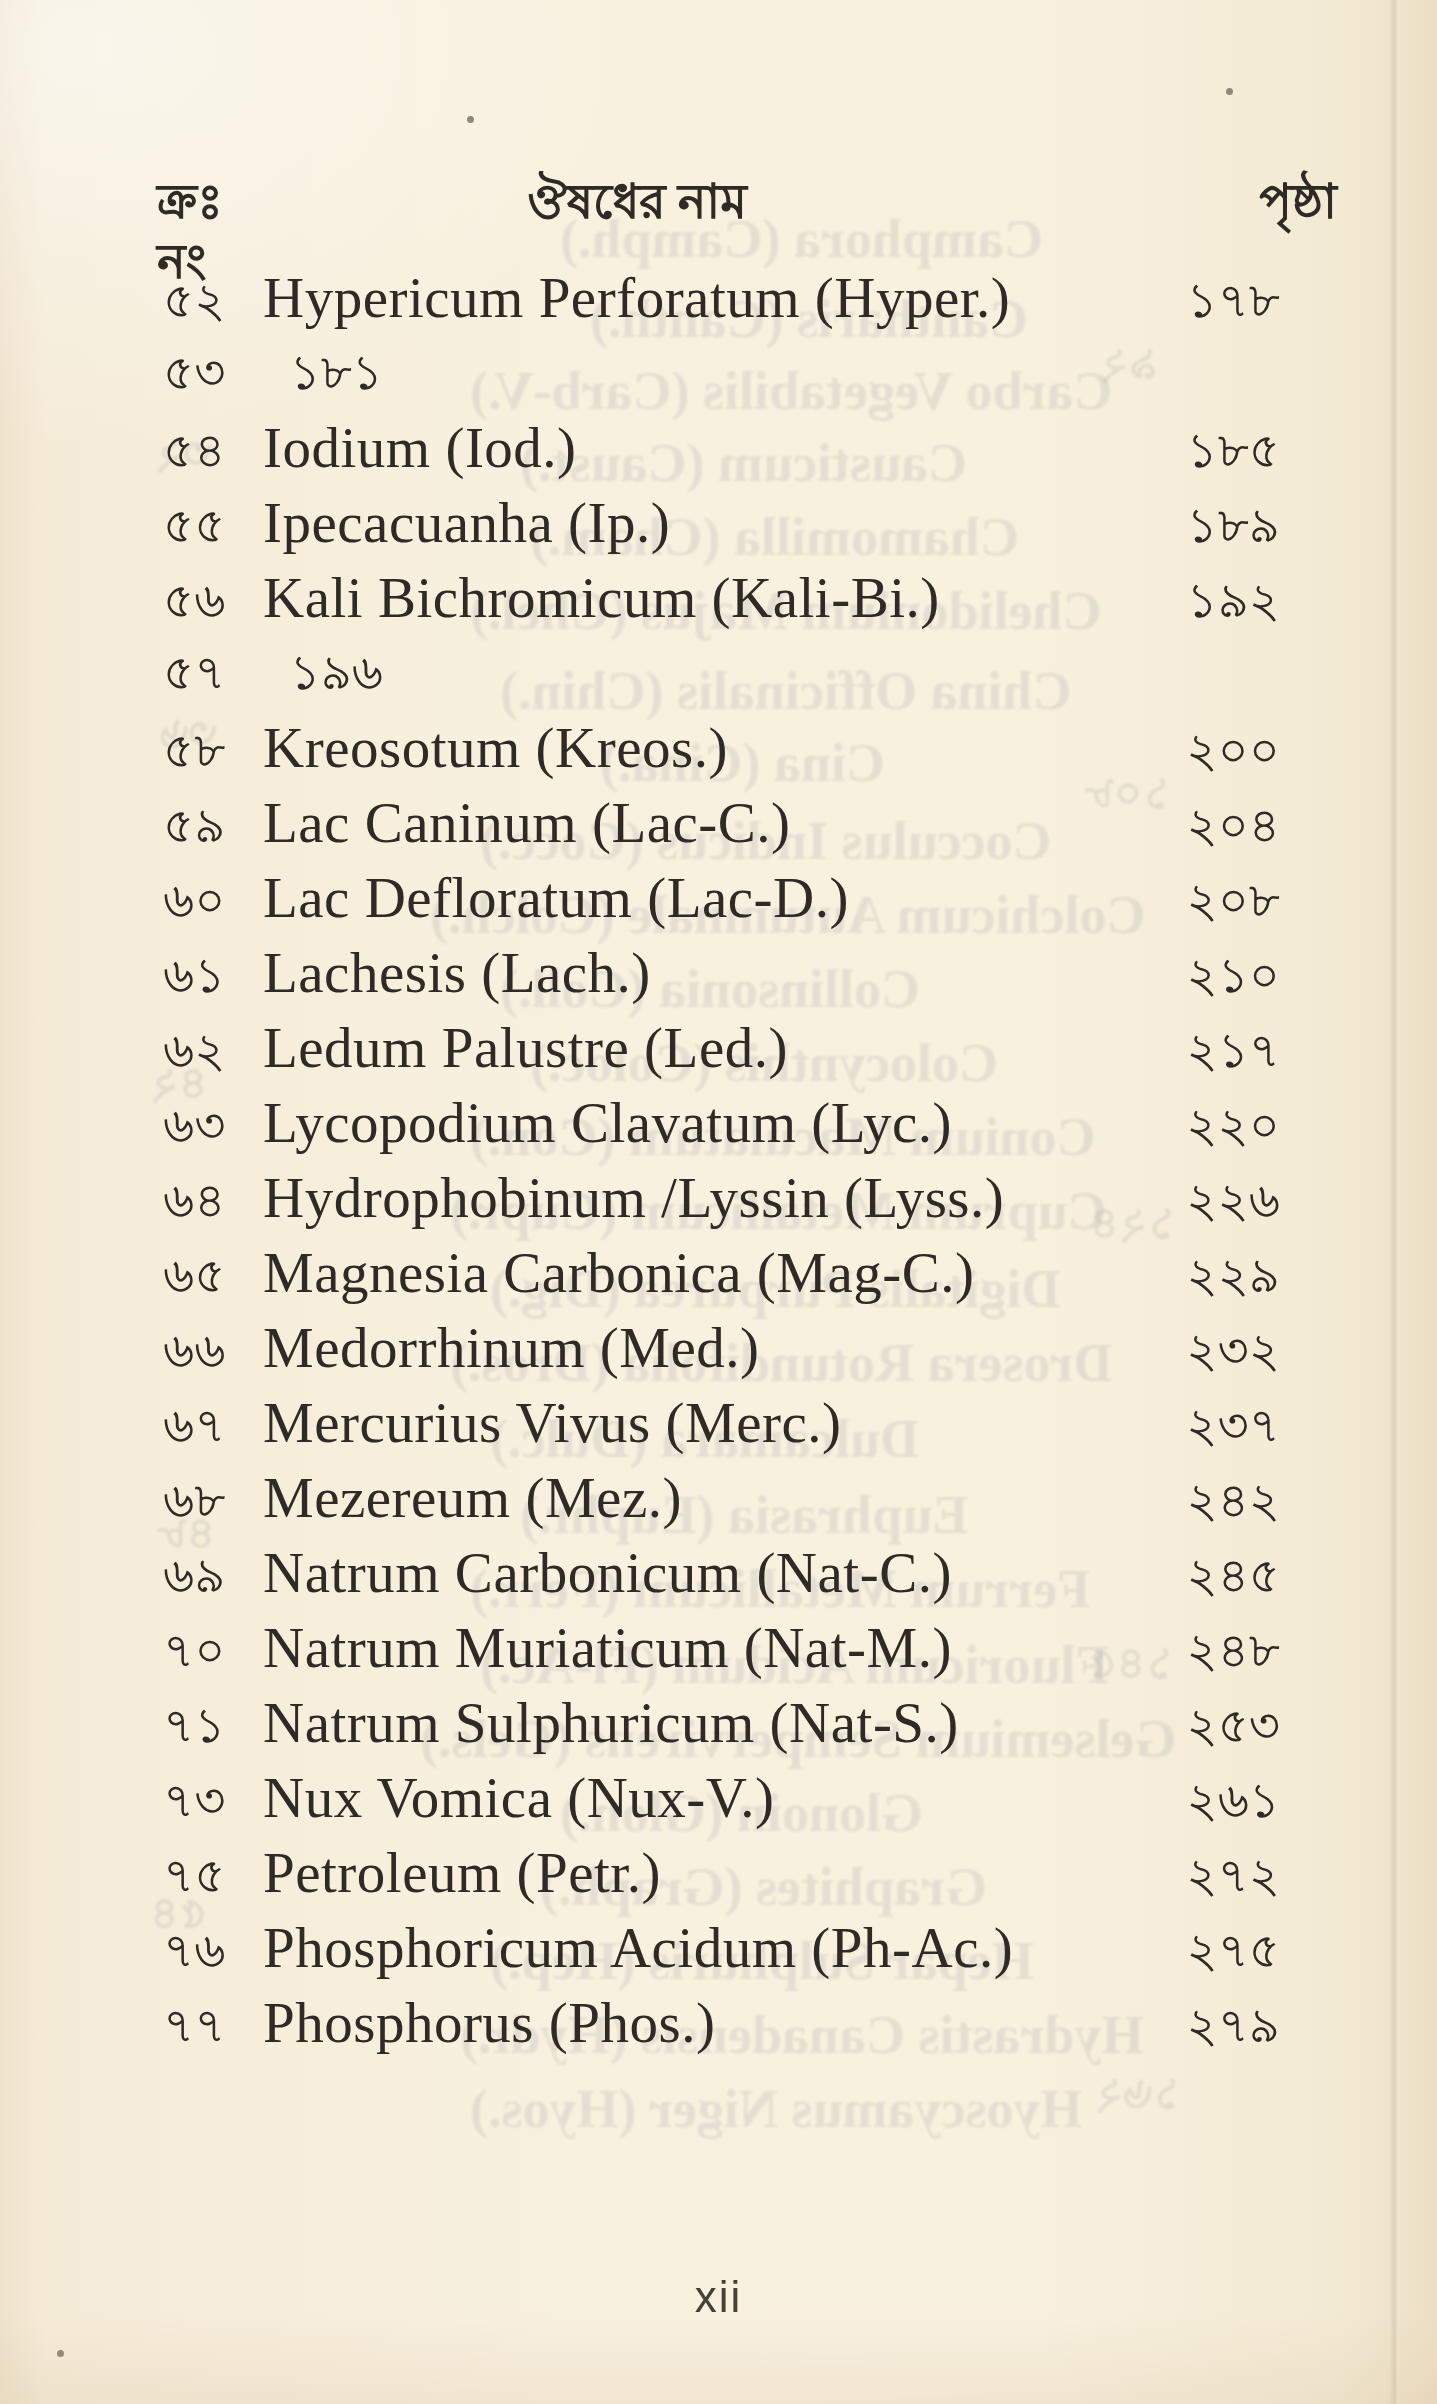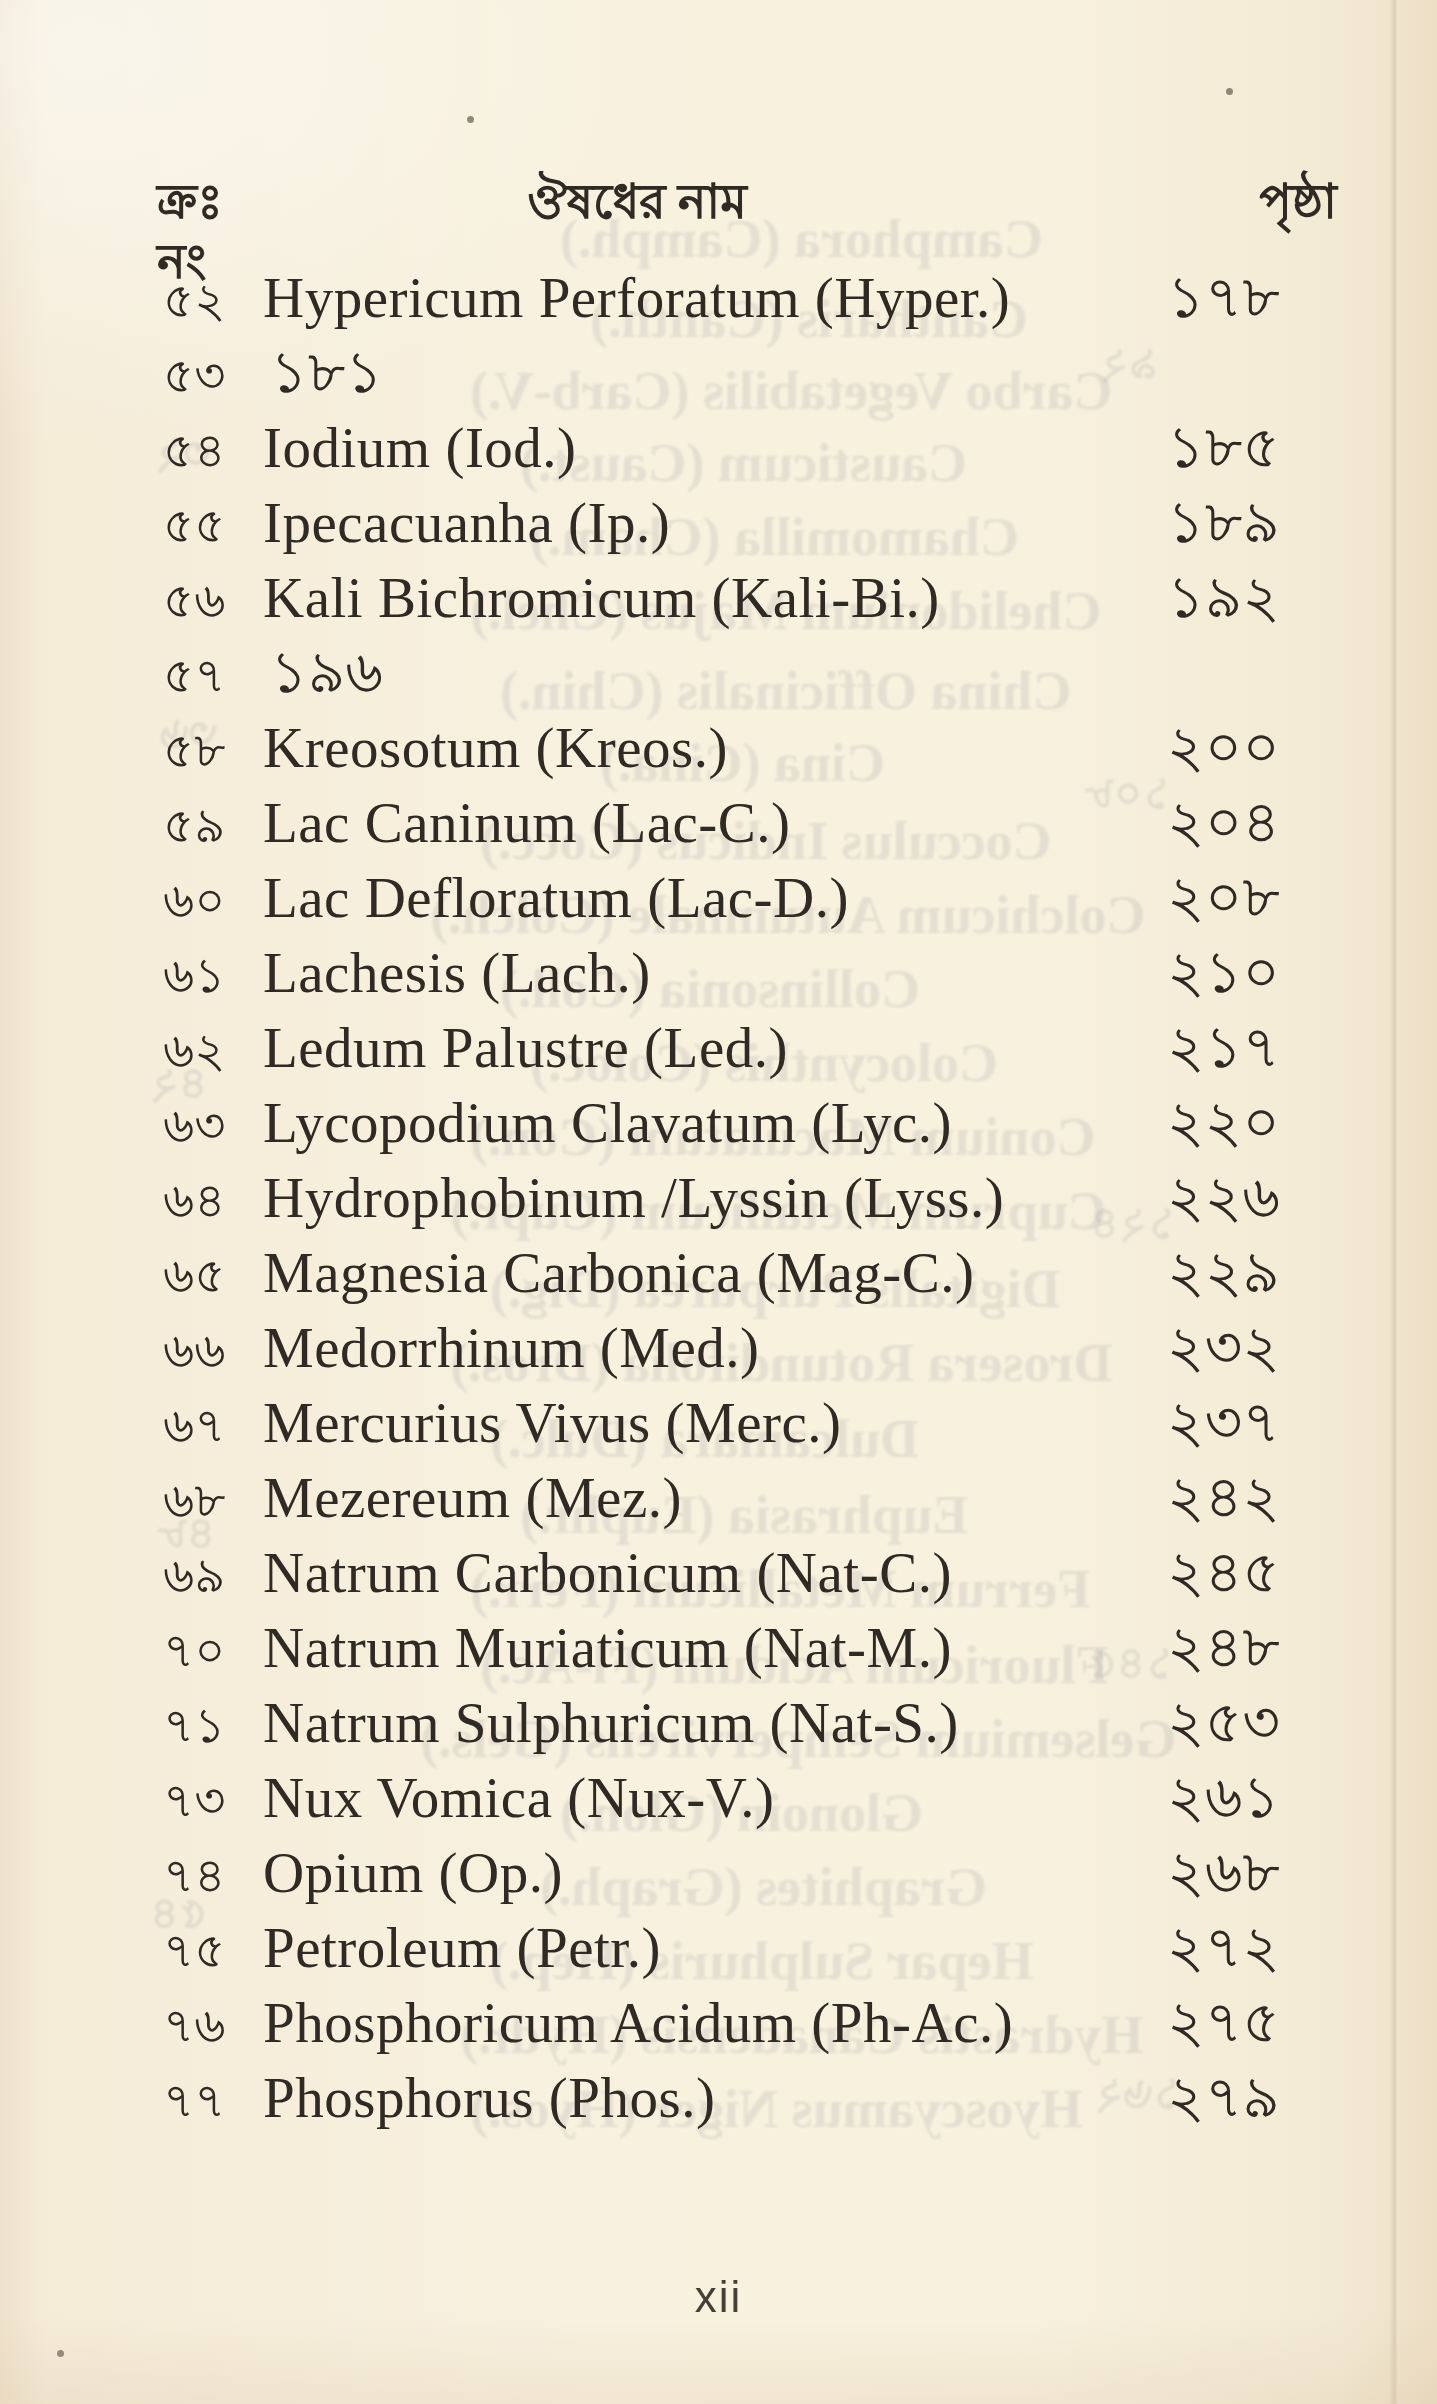--- a/index.html
+++ b/index.html
@@ -47,21 +47,21 @@
   .toc-header .h-name{flex:1;text-align:center;padding-right:248px;}
   .toc-header .h-page{text-align:right;}
   .toc-rows{position:absolute;top:260px;left:0;right:0;}
   .toc-row{
     display:flex;align-items:baseline;
     height:75px;line-height:75px;
     padding:0 157px 0 163px;
   }
   .toc-row .serial{width:100px;font-size:48px;}
   .toc-row .name{flex:1;font-size:57px;letter-spacing:.5px;}
-  .toc-row .pageno{font-size:58px;text-align:right;min-width:120px;}
+  .toc-row .pageno{font-size:48px;text-align:right;min-width:120px;}
   .footer{
     position:absolute;top:2272px;left:0;right:0;
     text-align:center;
     font-family:"Liberation Sans","DejaVu Sans",sans-serif;
     font-size:44px;color:#454036;letter-spacing:2px;
   }
   .speck{position:absolute;width:7px;height:7px;border-radius:50%;background:rgba(60,52,40,.55);pointer-events:none;}
 </style>
 </head>
 <body>
@@ -234,25 +234,20 @@
     <span class="pageno">২৫৩</span>
   </div>
 
 
   <div class="toc-row">
     <span class="serial">৭৩</span>
     <span class="name">Nux Vomica (Nux-V.)</span>
     <span class="pageno">২৬১</span>
   </div>
 
-  <div class="toc-row">
-    <span class="serial">৭৪</span>
-    <span class="name">Opium (Op.)</span>
-    <span class="pageno">২৬৮</span>
-  </div>
 
   <div class="toc-row">
     <span class="serial">৭৫</span>
     <span class="name">Petroleum (Petr.)</span>
     <span class="pageno">২৭২</span>
   </div>
 
   <div class="toc-row">
     <span class="serial">৭৬</span>
     <span class="name">Phosphoricum Acidum (Ph-Ac.)</span>

